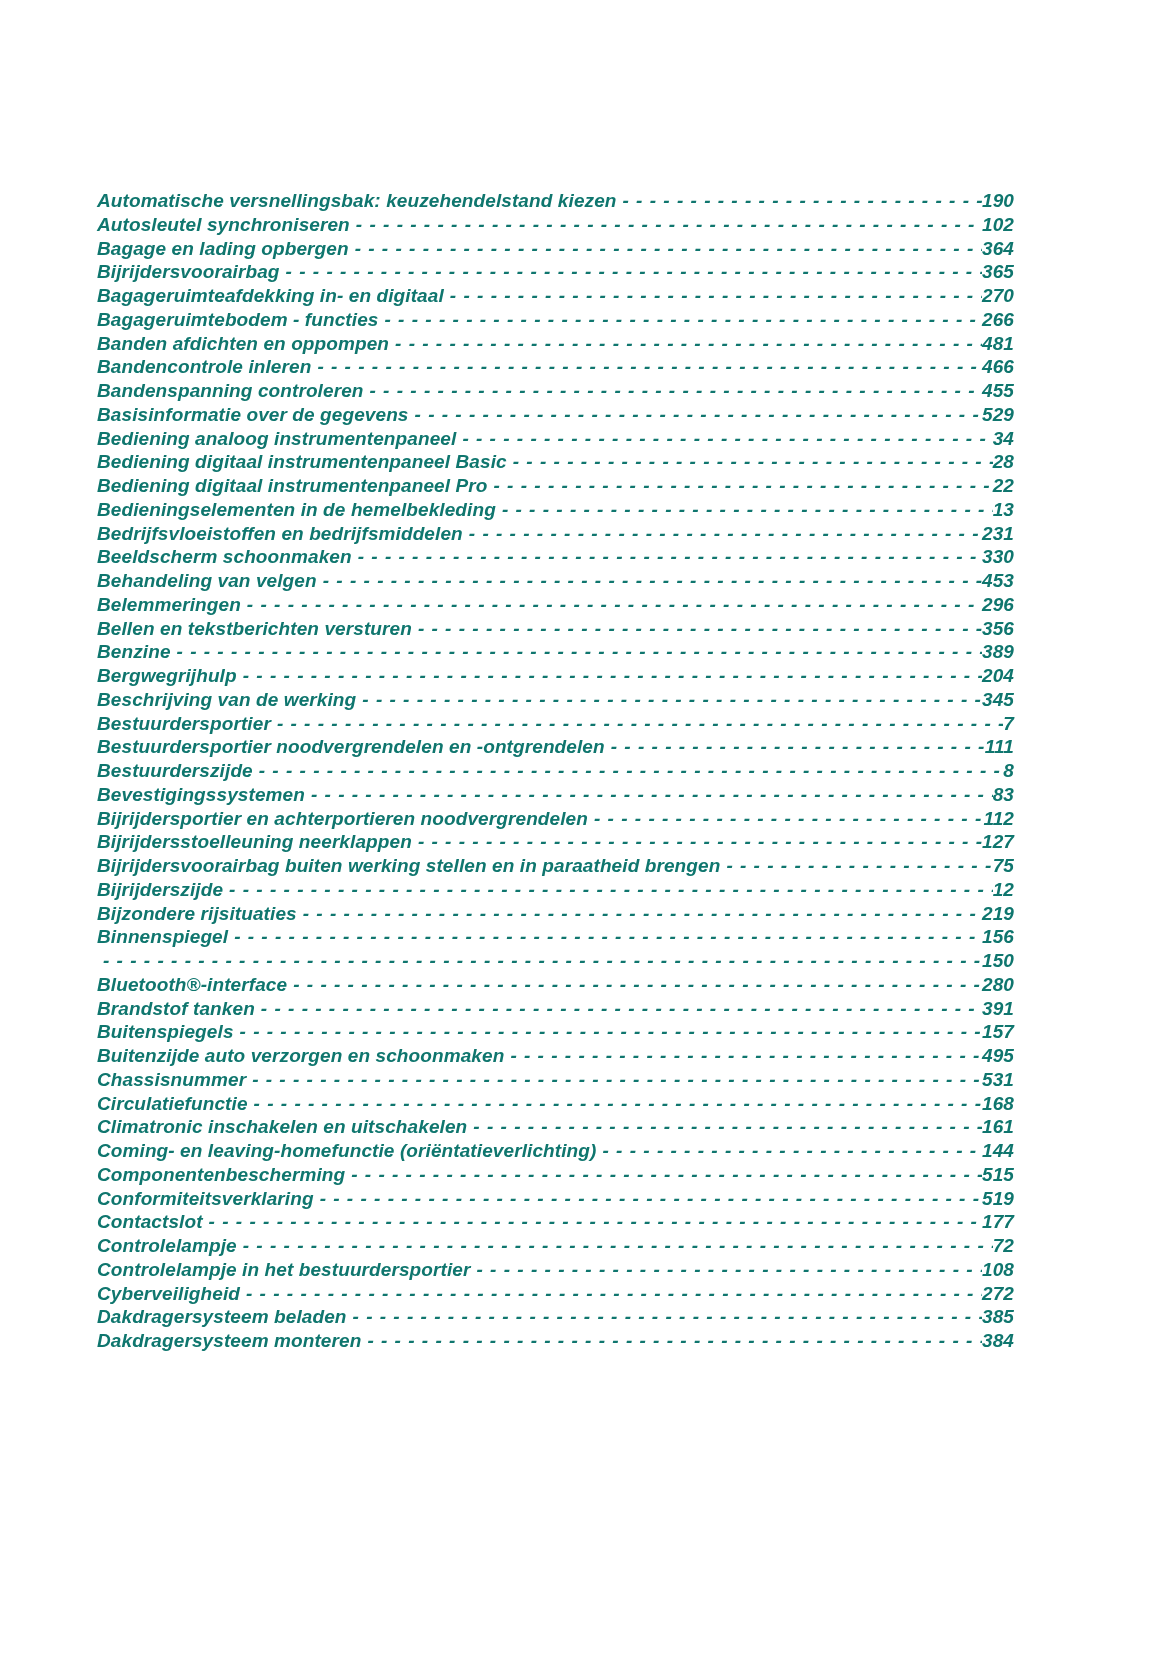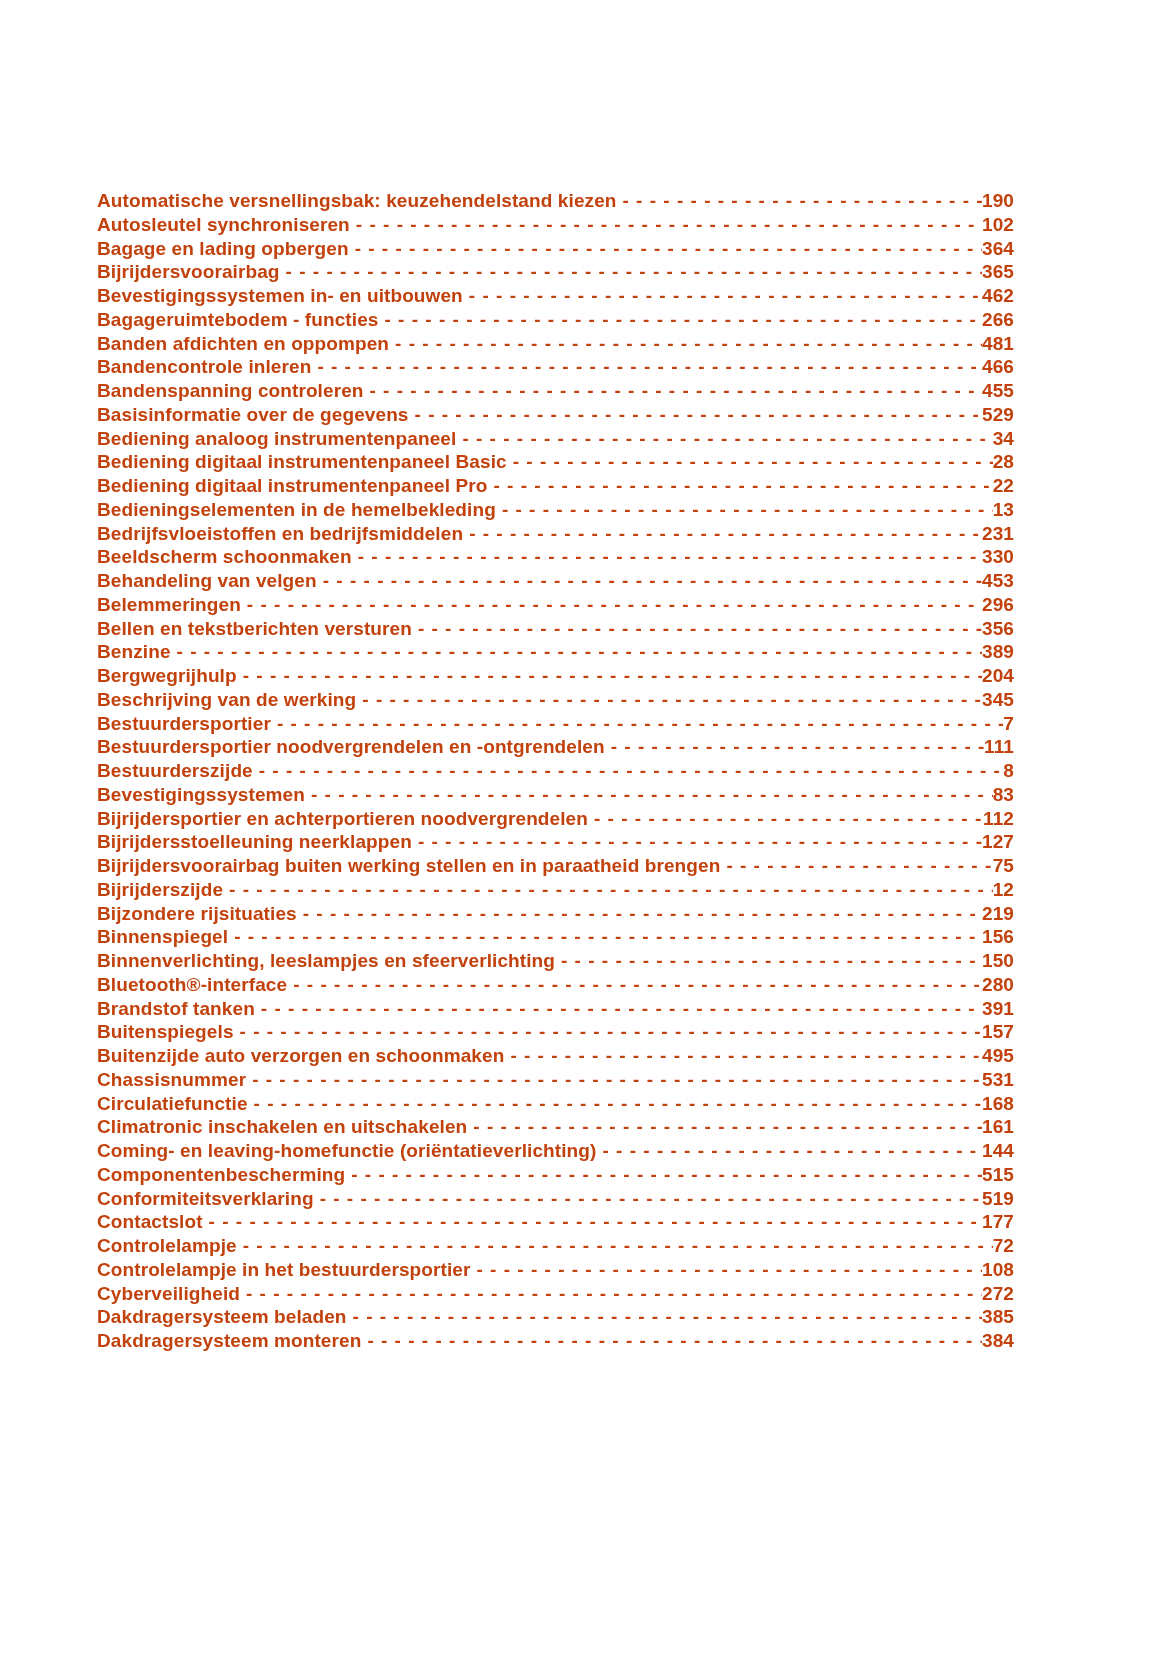--- a/index.html
+++ b/index.html
@@ -25,23 +25,24 @@
     top: 189px;
     width: 917px;
   }
   .toc-row {
     display: flex;
     align-items: baseline;
     height: 23.75px;
     line-height: 23.75px;
     font-size: 19px;
     font-weight: 700;
-    color: #c2410c;
+    color: #0f766e;
     white-space: nowrap;
     letter-spacing: 0.1px;
+    font-style: italic;
   }
   .toc-title {
     flex: 0 0 auto;
   }
   .leader {
     flex: 1 1 auto;
     overflow: hidden;
     white-space: nowrap;
     padding: 0 3px 0 6px;
     min-width: 12px;
@@ -75,23 +76,23 @@
     <span class="toc-page">364</span>
   </div>
 
   <div class="toc-row">
     <span class="toc-title">Bijrijdersvoorairbag</span>
     <span class="leader" aria-hidden="true">- - - - - - - - - - - - - - - - - - - - - - - - - - - - - - - - - - - - - - - - - - - - - - - - - - - - - - - - - - - - - - - - - - - - - - - - - - - - - - - - - - - - - - - - - - - - - - - - - - - - - - - - - - - - - - - - - - - - - - - - - - - - - - - - - - - - - - - - - - - - </span>
     <span class="toc-page">365</span>
   </div>
 
   <div class="toc-row">
-    <span class="toc-title">Bevestigingssystemen in- en uitbouwen</span>
-    <span class="leader" aria-hidden="true">- - - - - - - - - - - - - - - - - - - - - - - - - - - - - - - - - - - - - - - - - - - - - - - - - - - - - - - - - - - - - - - - - - - - - - - - - - - - - - - - - - - - - - - - - - - - - - - - - - - - - - - - - - - - - - - - - - - - - - - - - - - - - - - - - - - - - - - - - - - - </span>
-    <span class="toc-page">462</span>
+    <span class="toc-title">Bagageruimteafdekking in- en digitaal</span>
+    <span class="leader" aria-hidden="true">- - - - - - - - - - - - - - - - - - - - - - - - - - - - - - - - - - - - - - - - - - - - - - - - - - - - - - - - - - - - - - - - - - - - - - - - - - - - - - - - - - - - - - - - - - - - - - - - - - - - - - - - - - - - - - - - - - - - - - - - - - - - - - - - - - - - - - - - - - - - </span>
+    <span class="toc-page">270</span>
   </div>
 
   <div class="toc-row">
     <span class="toc-title">Bagageruimtebodem - functies</span>
     <span class="leader" aria-hidden="true">- - - - - - - - - - - - - - - - - - - - - - - - - - - - - - - - - - - - - - - - - - - - - - - - - - - - - - - - - - - - - - - - - - - - - - - - - - - - - - - - - - - - - - - - - - - - - - - - - - - - - - - - - - - - - - - - - - - - - - - - - - - - - - - - - - - - - - - - - - - - </span>
     <span class="toc-page">266</span>
   </div>
 
   <div class="toc-row">
     <span class="toc-title">Banden afdichten en oppompen</span>
@@ -243,21 +244,20 @@
     <span class="toc-page">219</span>
   </div>
 
   <div class="toc-row">
     <span class="toc-title">Binnenspiegel</span>
     <span class="leader" aria-hidden="true">- - - - - - - - - - - - - - - - - - - - - - - - - - - - - - - - - - - - - - - - - - - - - - - - - - - - - - - - - - - - - - - - - - - - - - - - - - - - - - - - - - - - - - - - - - - - - - - - - - - - - - - - - - - - - - - - - - - - - - - - - - - - - - - - - - - - - - - - - - - - </span>
     <span class="toc-page">156</span>
   </div>
 
   <div class="toc-row">
-    <span class="toc-title">Binnenverlichting, leeslampjes en sfeerverlichting</span>
     <span class="leader" aria-hidden="true">- - - - - - - - - - - - - - - - - - - - - - - - - - - - - - - - - - - - - - - - - - - - - - - - - - - - - - - - - - - - - - - - - - - - - - - - - - - - - - - - - - - - - - - - - - - - - - - - - - - - - - - - - - - - - - - - - - - - - - - - - - - - - - - - - - - - - - - - - - - - </span>
     <span class="toc-page">150</span>
   </div>
 
   <div class="toc-row">
     <span class="toc-title">Bluetooth®-interface</span>
     <span class="leader" aria-hidden="true">- - - - - - - - - - - - - - - - - - - - - - - - - - - - - - - - - - - - - - - - - - - - - - - - - - - - - - - - - - - - - - - - - - - - - - - - - - - - - - - - - - - - - - - - - - - - - - - - - - - - - - - - - - - - - - - - - - - - - - - - - - - - - - - - - - - - - - - - - - - - </span>
     <span class="toc-page">280</span>
   </div>
 

